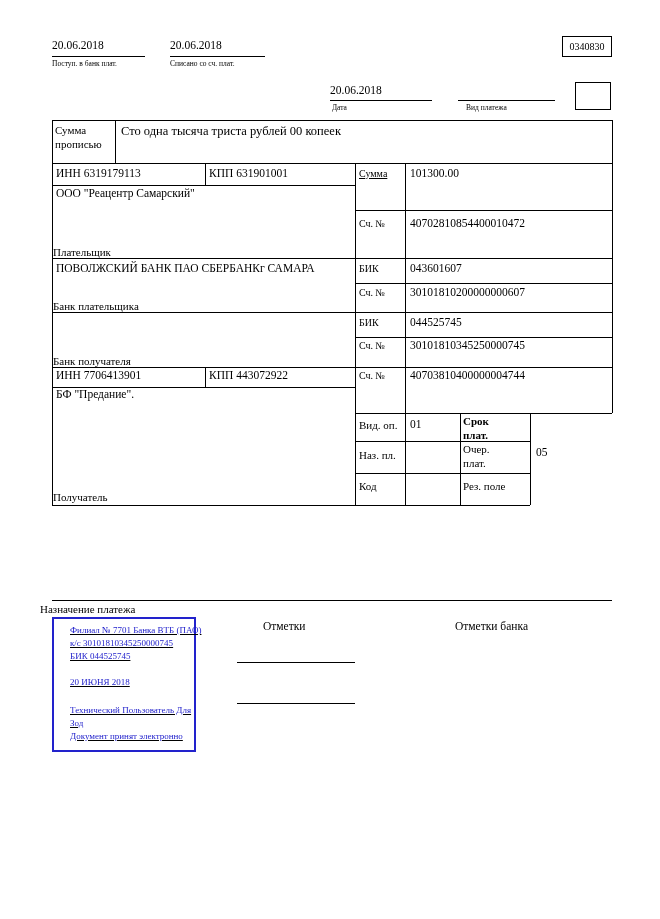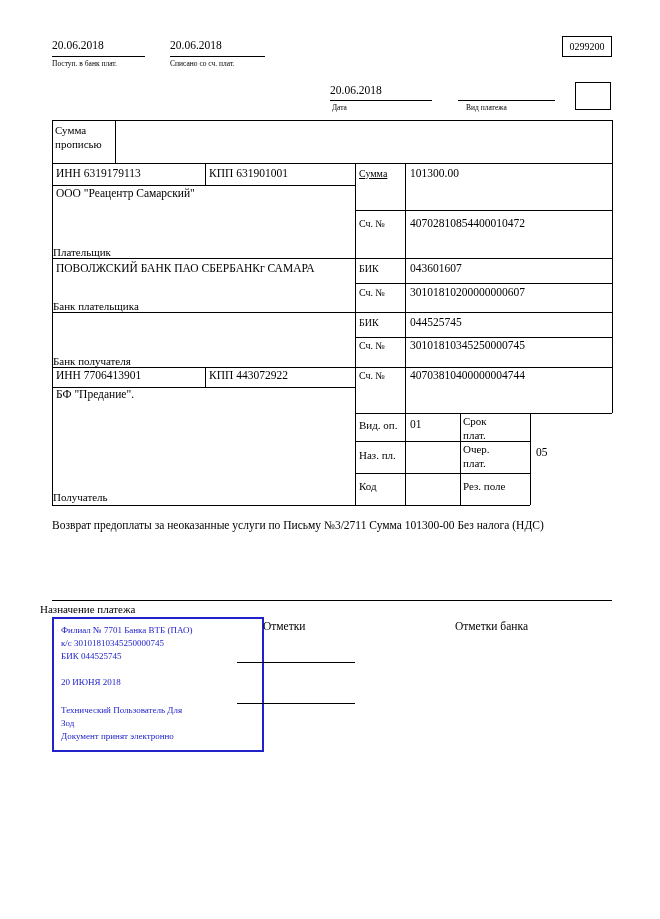--- a/index.html
+++ b/index.html
@@ -14,41 +14,41 @@
   .vl { position:absolute; width:1px;  background:#000; }
   .box{ position:absolute; border:1px solid #000; }
   .fs7  { font-size:7.5px; }
   .fs8  { font-size:11px; }
   .fs10 { font-size:10px; }
   .fs11 { font-size:11.5px; }
   .fs12 { font-size:12.5px; }
   .bold { font-weight:bold; }
   .center { text-align:center; }
   .stamp {
-    position:absolute; left:52px; top:617px; width:212px; height:135px;
-    border:2px solid #2222cc; padding:5px 7px;
+    position:absolute; left:52px; top:617px; width:144px; height:135px;
+    border:2px solid #2222cc; padding:5px 16px;text-decoration:underline;
   }
   .sline { font-size:9px; color:#2222cc; line-height:13px; white-space:nowrap; }
   .gap1 { margin-top:13px; }
   .gap2 { margin-top:15px; }
 </style>
 </head>
 <body>
 
 <div class="page">
 
   <div class="t fs11" style="left:52px; top:39px;">20.06.2018</div>
   <div class="hl" style="left:52px; top:56px; width:93px;"></div>
   <div class="t fs7" style="left:52px; top:59px;">Поступ. в банк плат.</div>
 
   <div class="t fs11" style="left:170px; top:39px;">20.06.2018</div>
   <div class="hl" style="left:170px; top:56px; width:95px;"></div>
   <div class="t fs7" style="left:170px; top:59px;">Списано со сч. плат.</div>
 
-  <div class="box center fs10" style="left:562px; top:36px; width:50px; height:21px; line-height:19px;">0299200</div>
+  <div class="box center fs10" style="left:562px; top:36px; width:50px; height:21px; line-height:19px;">0340830</div>
 
   <div class="t fs11" style="left:330px; top:84px;">20.06.2018</div>
   <div class="hl" style="left:330px; top:100px; width:102px;"></div>
   <div class="t fs7" style="left:332px; top:103px;">Дата</div>
   <div class="hl" style="left:458px; top:100px; width:97px;"></div>
   <div class="t fs7" style="left:466px; top:103px;">Вид платежа</div>
   <div class="box" style="left:575px; top:82px; width:36px; height:28px;"></div>
 
   <div class="hl" style="left:52px;  top:120px; width:560px;"></div>
   <div class="hl" style="left:52px;  top:163px; width:560px;"></div>
@@ -69,20 +69,21 @@
   <div class="vl" style="left:612px; top:120px; height:293px;"></div>
   <div class="vl" style="left:115px; top:120px; height:43px;"></div>
   <div class="vl" style="left:205px; top:163px; height:22px;"></div>
   <div class="vl" style="left:355px; top:163px; height:342px;"></div>
   <div class="vl" style="left:405px; top:163px; height:342px;"></div>
   <div class="vl" style="left:205px; top:367px; height:20px;"></div>
   <div class="vl" style="left:460px; top:413px; height:92px;"></div>
   <div class="vl" style="left:530px; top:413px; height:92px;"></div>
 
   <div class="t fs8 wrap" style="left:55px; top:124px; width:58px;">Сумма прописью</div>
+  <div class="t fs12" style="left:121px; top:124px;">Сто одна тысяча триста рублей 00 копеек</div>
 
   <div class="t fs11" style="left:56px;  top:167px;">ИНН 6319179113</div>
   <div class="t fs11" style="left:209px; top:167px;">КПП 631901001</div>
   <div class="t fs10" style="left:359px; top:168px;text-decoration:underline;">Сумма</div>
   <div class="t fs11" style="left:410px; top:167px;">101300.00</div>
 
   <div class="t fs11" style="left:56px;  top:187px;">ООО "Реацентр Самарский"</div>
   <div class="t fs10" style="left:359px; top:218px;">Сч. №</div>
   <div class="t fs11" style="left:410px; top:217px;">40702810854400010472</div>
   <div class="t fs8" style="left:53px;  top:246px;">Плательщик</div>
@@ -101,29 +102,28 @@
   <div class="t fs8" style="left:53px;  top:355px;">Банк получателя</div>
 
   <div class="t fs11" style="left:56px;  top:369px;">ИНН 7706413901</div>
   <div class="t fs11" style="left:209px; top:369px;">КПП 443072922</div>
   <div class="t fs10" style="left:359px; top:370px;">Сч. №</div>
   <div class="t fs11" style="left:410px; top:369px;">40703810400000004744</div>
   <div class="t fs11" style="left:56px;  top:388px;">БФ "Предание".</div>
 
   <div class="t fs8" style="left:359px; top:419px;">Вид. оп.</div>
   <div class="t fs11" style="left:410px; top:418px;">01</div>
-  <div class="t fs8 wrap" style="left:463px; top:415px; width:40px;">Срок плат.</div>
+  <div class="t fs8 wrap" style="left:463px; top:415px; width:40px;font-weight:bold;">Срок плат.</div>
   <div class="t fs8" style="left:359px; top:449px;">Наз. пл.</div>
   <div class="t fs8 wrap" style="left:463px; top:443px; width:40px;">Очер. плат.</div>
   <div class="t fs11" style="left:536px; top:446px;">05</div>
   <div class="t fs8" style="left:359px; top:480px;">Код</div>
   <div class="t fs8" style="left:463px; top:480px;">Рез. поле</div>
   <div class="t fs8" style="left:53px;  top:491px;">Получатель</div>
 
-  <div class="t fs11" style="left:52px; top:519px;">Возврат предоплаты за неоказанные услуги по Письму №3/2711 Сумма 101300-00 Без налога (НДС)</div>
   <div class="hl" style="left:52px; top:600px; width:560px;"></div>
   <div class="t fs8" style="left:40px; top:603px;">Назначение платежа</div>
 
   <div class="stamp">
     <div class="sline">Филиал № 7701 Банка ВТБ (ПАО)</div>
     <div class="sline">к/с 30101810345250000745</div>
     <div class="sline">БИК 044525745</div>
     <div class="sline gap1">20 ИЮНЯ 2018</div>
     <div class="sline gap2">Технический Пользователь Для</div>
     <div class="sline">Зод</div>

